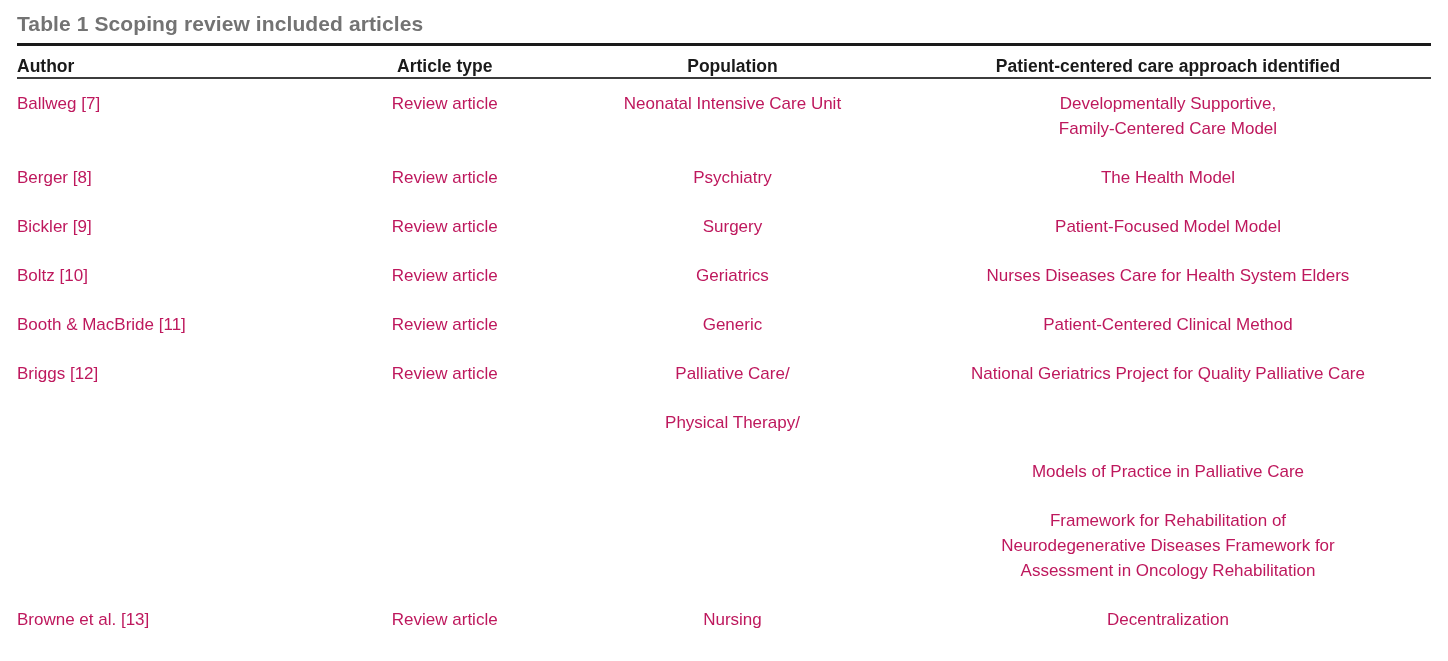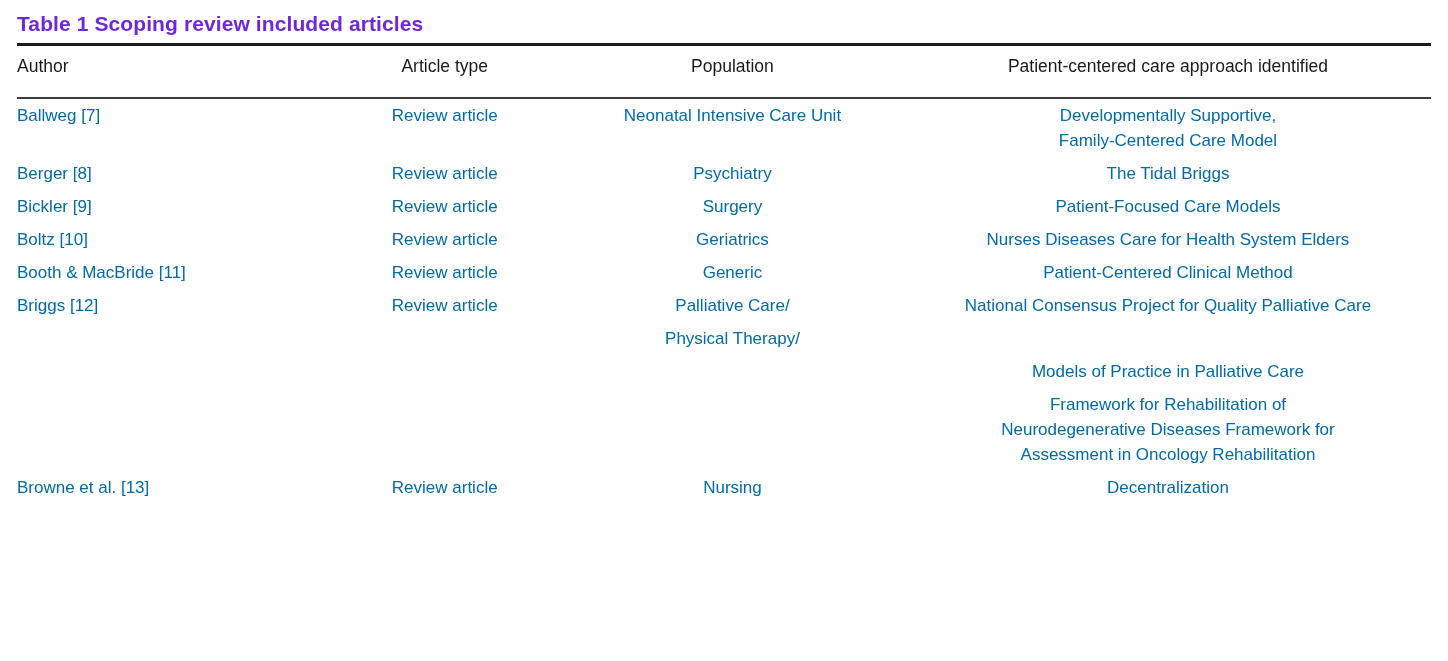--- a/index.html
+++ b/index.html
@@ -12,51 +12,51 @@
     font-family: "Liberation Sans", sans-serif;
   }
   .page {
     padding: 10px 17px 0 17px;
     box-sizing: border-box;
     width: 1448px;
   }
   .table-title {
     font-size: 21px;
     font-weight: bold;
-    color: #6d28d9;
+    color: #737373;
     line-height: 28px;
     margin: 0 0 5px 0;
     letter-spacing: 0.1px;
   }
   table.data-table {
     width: 1414px;
     border-collapse: collapse;
     table-layout: fixed;
     border-top: 3px solid #1a1a1a;
   }
   col.c1 { width: 22.1%; }
   col.c2 { width: 16.3%; }
   col.c3 { width: 24.4%; }
   col.c4 { width: 37.2%; }
   thead th {
     font-size: 17.5px;
-    font-weight: normal;
+    font-weight: bold;
     color: #1a1a1a;
-    padding: 9px 0 20px 0;
+    padding: 9px 0 0 0;
     line-height: 22px;
     border-bottom: 2px solid #3c3c3c;
     text-align: center;
     vertical-align: middle;
   }
   thead th.c1 { text-align: left; }
   tbody td {
     font-size: 17px;
-    color: #0369a1;
+    color: #be185d;
     line-height: 25px;
-    padding: 4px 0;
+    padding: 12px 0;
     text-align: center;
     vertical-align: top;
     white-space: pre-line;
   }
   tbody td.c1 { text-align: left; }
 </style>
 </head>
 <body>
 
 <div class="page">
@@ -82,45 +82,45 @@
         <td class="c1">Ballweg [7]</td>
         <td class="c2">Review article</td>
         <td class="c3">Neonatal Intensive Care Unit</td>
         <td class="c4">Developmentally Supportive,
 Family-Centered Care Model</td>
       </tr>
       <tr>
         <td class="c1">Berger [8]</td>
         <td class="c2">Review article</td>
         <td class="c3">Psychiatry</td>
-        <td class="c4">The Tidal Briggs</td>
+        <td class="c4">The Health Model</td>
       </tr>
       <tr>
         <td class="c1">Bickler [9]</td>
         <td class="c2">Review article</td>
         <td class="c3">Surgery</td>
-        <td class="c4">Patient-Focused Care Models</td>
+        <td class="c4">Patient-Focused Model Model</td>
       </tr>
       <tr>
         <td class="c1">Boltz [10]</td>
         <td class="c2">Review article</td>
         <td class="c3">Geriatrics</td>
         <td class="c4">Nurses Diseases Care for Health System Elders</td>
       </tr>
       <tr>
         <td class="c1">Booth &amp; MacBride [11]</td>
         <td class="c2">Review article</td>
         <td class="c3">Generic</td>
         <td class="c4">Patient-Centered Clinical Method</td>
       </tr>
       <tr>
         <td class="c1">Briggs [12]</td>
         <td class="c2">Review article</td>
         <td class="c3">Palliative Care/</td>
-        <td class="c4">National Consensus Project for Quality Palliative Care</td>
+        <td class="c4">National Geriatrics Project for Quality Palliative Care</td>
       </tr>
       <tr>
         <td class="c1"></td>
         <td class="c2"></td>
         <td class="c3">Physical Therapy/</td>
         <td class="c4"></td>
       </tr>
       <tr>
         <td class="c1"></td>
         <td class="c2"></td>

